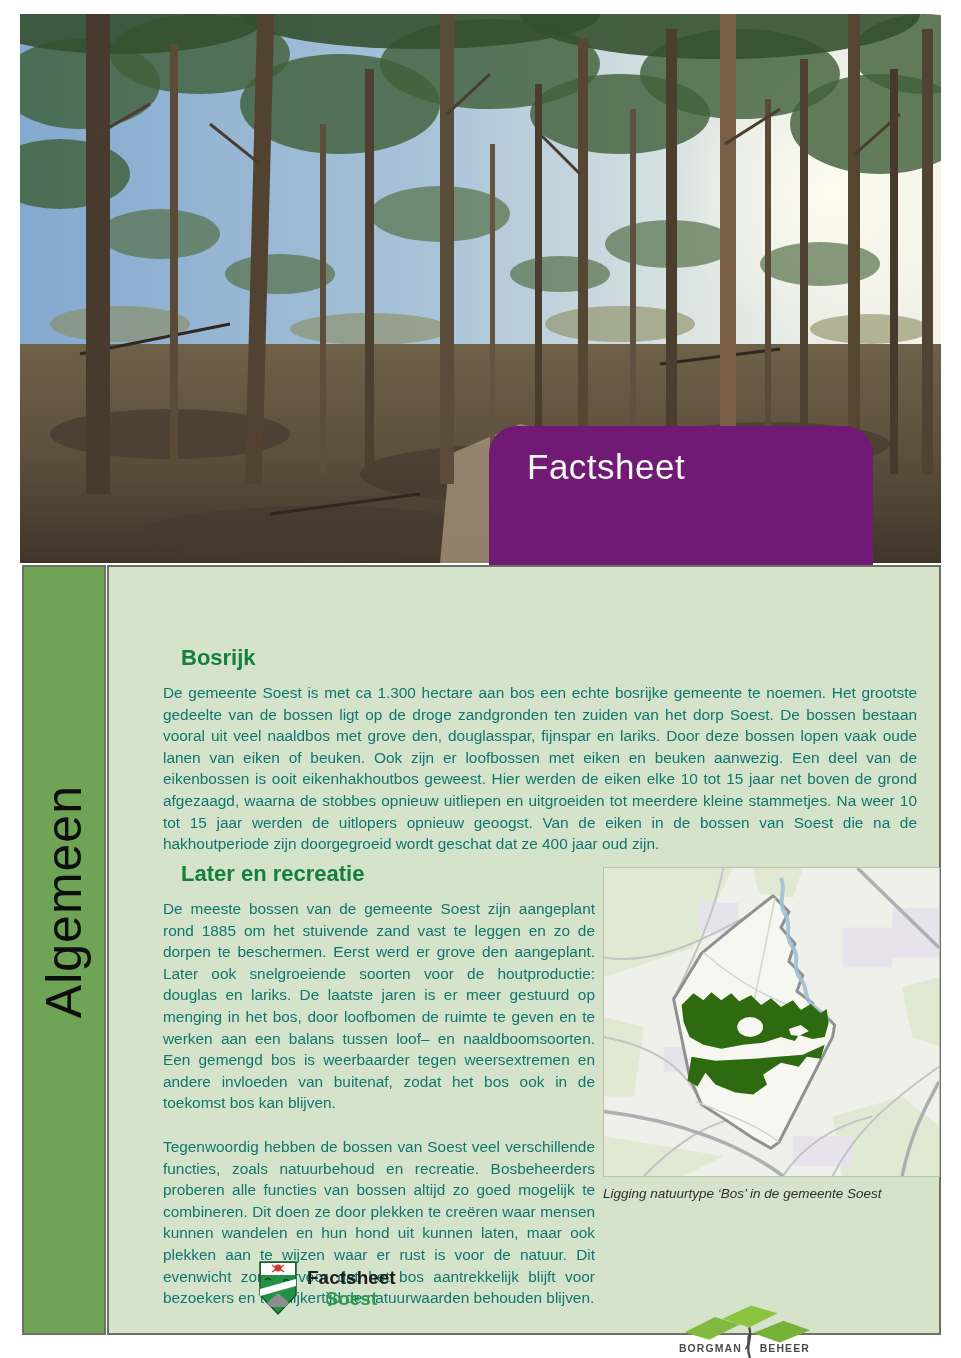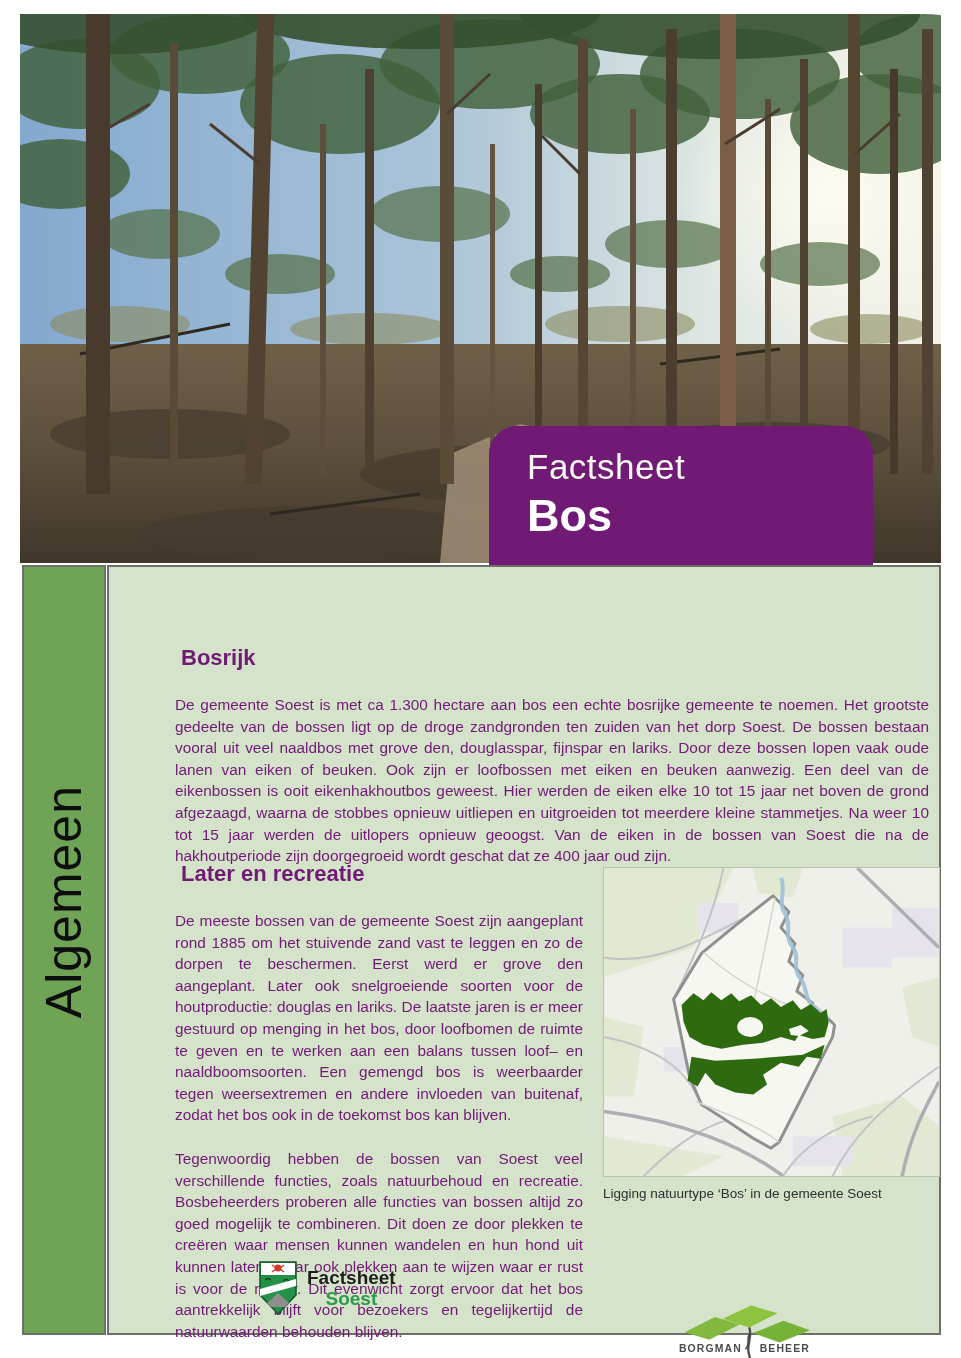--- a/index.html
+++ b/index.html
@@ -28,33 +28,33 @@
   }
   .vlabel{
     writing-mode:vertical-rl; transform:rotate(180deg) translateY(48px);
     font-size:50px; color:#0e0e0e; letter-spacing:1px; white-space:nowrap;
   }
   .content{
     position:absolute; left:107px; top:565px; width:834px; height:770px;
     background:#d6e3cb; border:2px solid #6d7066; box-sizing:border-box;
   }
   .content h2{
-    position:absolute; margin:0; font-size:22px; font-weight:700; color:#701a75;
-  }
-  .content p{margin:16px; font-size:15.4px; line-height:21.6px; color:#701a75; text-align:justify; hyphens:auto;}
+    position:absolute; margin:0; font-size:22px; font-weight:700; color:#15803d;
+  }
+  .content p{margin:4px; font-size:15.4px; line-height:21.6px; color:#0f766e; text-align:justify; hyphens:auto;}
   #h-bosrijk{left:72px; top:78px;}
   #p-bosrijk{position:absolute; left:50px; top:111px; width:754px;}
   #h-natuur{left:72px; top:294px;}
   .leftcol{position:absolute; left:50px; top:327px; width:440px;}
   .leftcol p + p{margin-top:22px;}
   
   .map-fig{position:absolute; left:494px; top:300px; width:337px; margin:0;}
   .map-fig svg{display:block; width:337px; height:310px; border:1px solid #b9c2ac; box-sizing:border-box;}
   .map-caption{
-    display:block; margin-top:9px; font-size:13.5px; color:#2e2e2e;
+    display:block; margin-top:9px; font-size:13.5px; font-style:italic; color:#2e2e2e;
   }
   
   .soest-logo{
     position:absolute; left:148px; top:692px; display:flex; align-items:center; gap:8px;
   }
   .soest-text .l1{font-size:19px; font-weight:700; color:#1d1d1b; line-height:21px;}
   .soest-text .l2{font-size:19px; font-weight:700; color:#2e9a4d; line-height:21px;text-align:center;}
   .borgman-logo{position:absolute; left:568px; top:734px;}
 </style>
 </head>
@@ -154,21 +154,20 @@
         <line x1="427" y1="100" x2="470" y2="60"></line>
           <line x1="705" y1="130" x2="760" y2="95"></line>
         <line x1="835" y1="140" x2="880" y2="100"></line>
           <line x1="560" y1="160" x2="520" y2="120"></line>
       </g>
     </svg>
   </div>
 
   <div class="banner">
     <div class="kicker">Factsheet</div>
-    <div class="title">Bos</div>
   </div>
 
   <div class="sidebar">
     <span class="vlabel">Algemeen</span>
   </div>
 
   <div class="content">
 
     <h2 id="h-bosrijk">Bosrijk</h2>
     <p id="p-bosrijk" lang="nl">De gemeente Soest is met ca 1.300 hectare aan bos een echte bosrijke gemeente te noemen. Het grootste gedeelte van de bossen ligt op de droge zandgronden ten zuiden van het dorp Soest. De bossen bestaan vooral uit veel naaldbos met grove den, douglasspar, fijnspar en lariks. Door deze bossen lopen vaak oude lanen van eiken of beuken. Ook zijn er loofbossen met eiken en beuken aanwezig. Een deel van de eikenbossen is ooit eikenhakhoutbos geweest. Hier werden de eiken elke 10 tot 15 jaar net boven de grond afgezaagd, waarna de stobbes opnieuw uitliepen en uitgroeiden tot meerdere kleine stammetjes. Na weer 10 tot 15 jaar werden de uitlopers opnieuw geoogst. Van de eiken in de bossen van Soest die na de hakhoutperiode zijn doorgegroeid wordt geschat dat ze 400 jaar oud zijn.</p>

